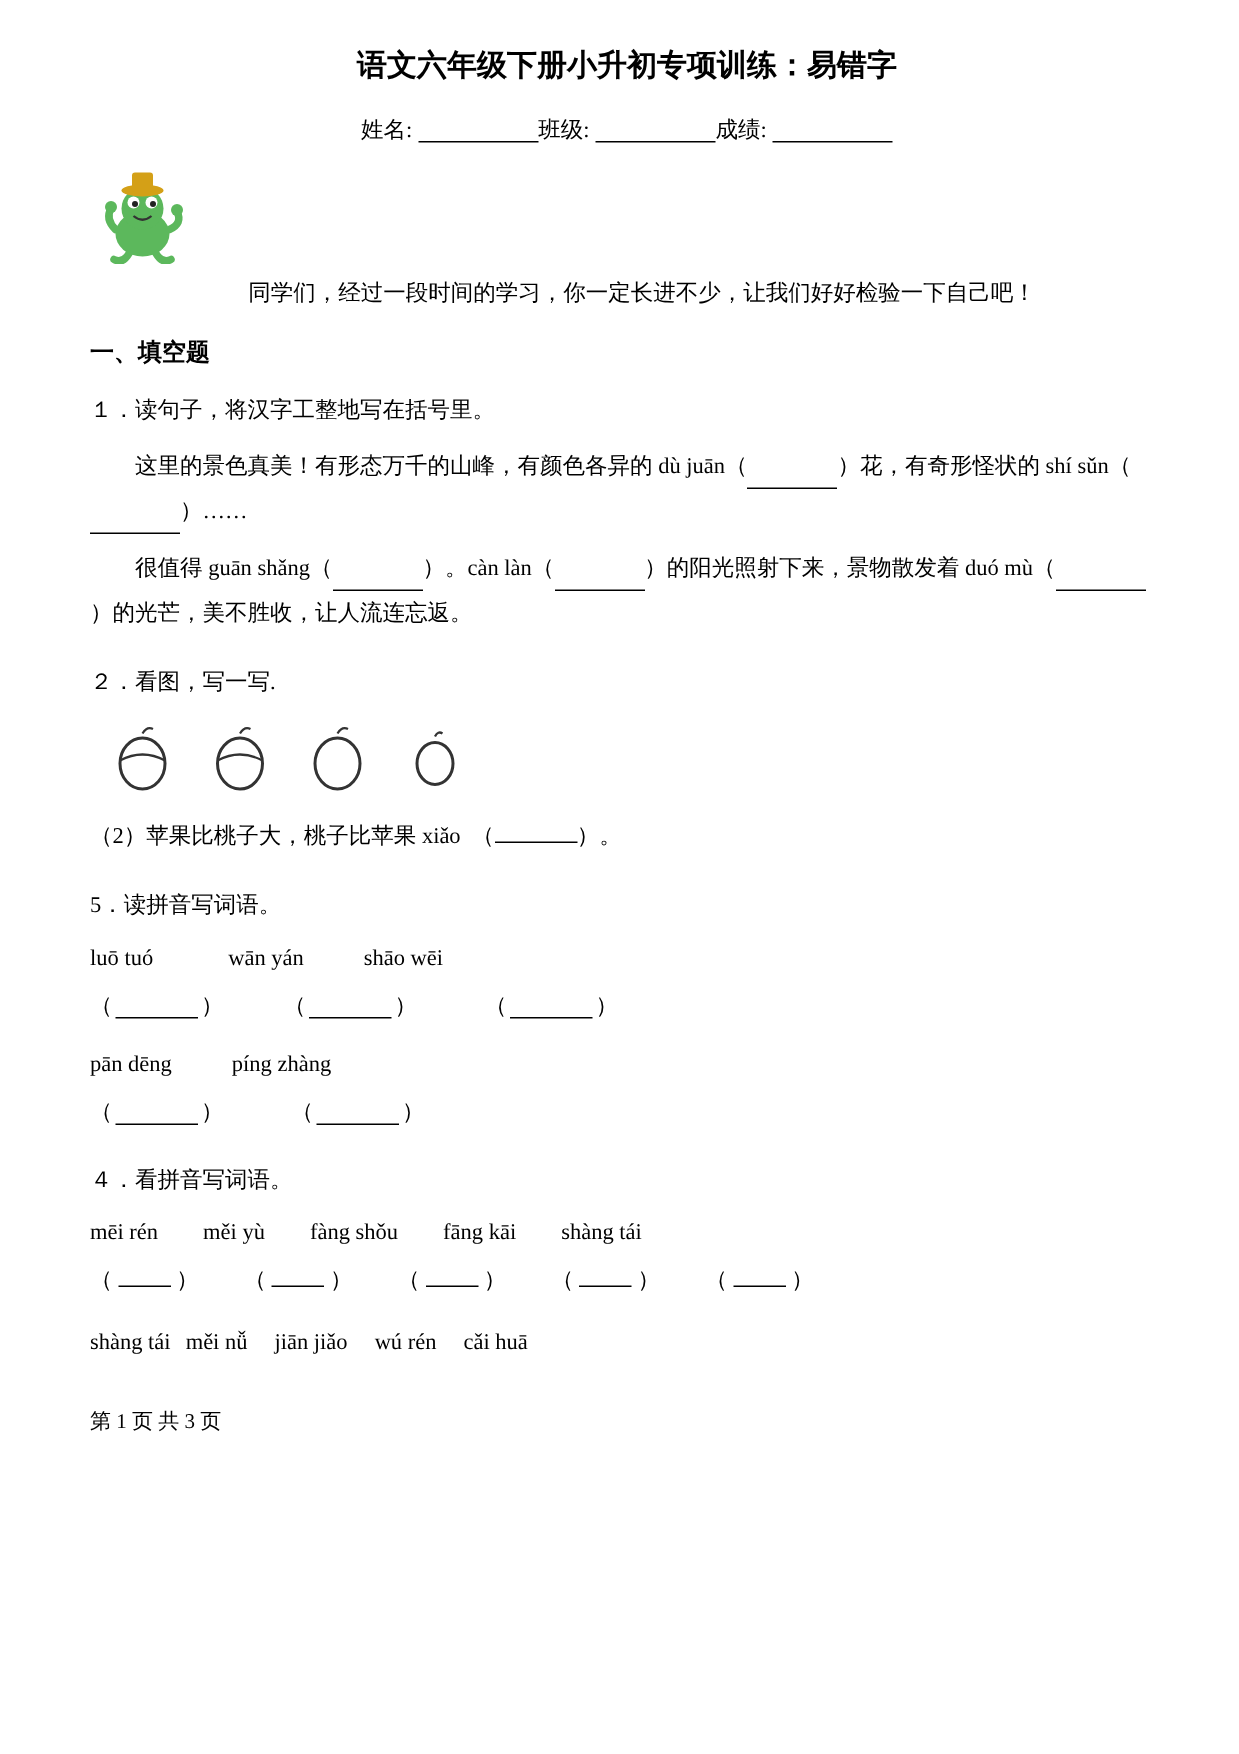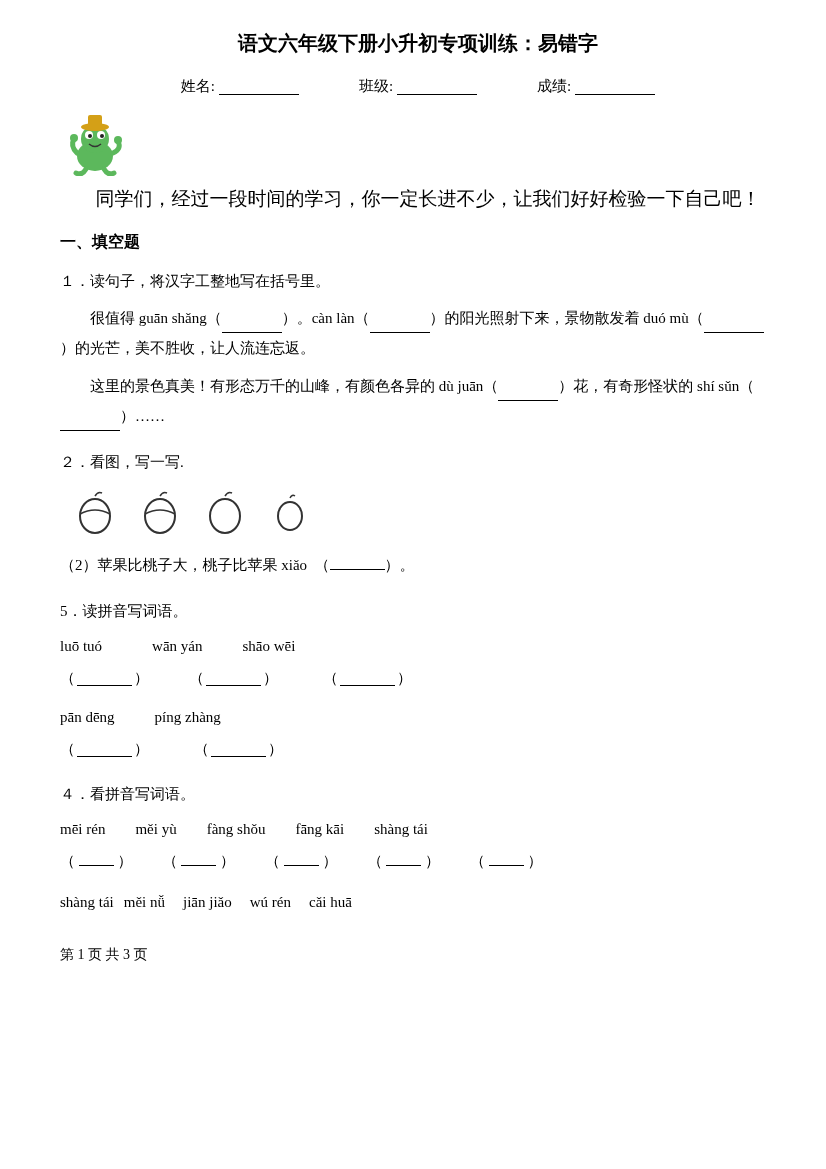--- a/index.html
+++ b/index.html
@@ -16,21 +16,20 @@
     .page-title {
       text-align: center;
       font-size: 20px;
       font-weight: bold;
       margin-bottom: 20px;
       font-family: "SimHei", "黑体", sans-serif;
     }
     .header-row {
       display: flex;
       justify-content: center;
-      gap: 60px;
       margin-bottom: 15px;
       font-size: 15px;
       align-items: center;
     }
     .header-field {
       display: flex;
       align-items: center;
       gap: 4px;
     }
     .underline {
@@ -46,21 +45,21 @@
     }
     .mascot {
       position: absolute;
       left: 0;
       top: 0;
       width: 70px;
       height: 65px;
     }
     .intro-text {
       text-align: center;
-      font-size: 19px;
+      font-size: 15px;
       margin-bottom: 20px;
       padding-left: 20px;
     }
     .section-title {
       font-size: 16px;
       font-weight: bold;
       margin-bottom: 15px;
       font-family: "SimHei", "黑体", sans-serif;
     }
     .question {
@@ -182,24 +181,24 @@
   </svg>
 </div>
 
 <div class="intro-text">同学们，经过一段时间的学习，你一定长进不少，让我们好好检验一下自己吧！</div>
 
 <div class="section-title">一、填空题</div>
 
 <div class="question">
   <div class="question-label">１．读句子，将汉字工整地写在括号里。</div>
   <div class="paragraph">
+    这里的景色真美！有形态万千的山峰，有颜色各异的 dù juān（<span class="fill-blank"></span>）花，有奇形怪状的 shí sǔn（<span class="fill-blank"></span>）……
+  </div>
+  <div class="paragraph">
     很值得 guān shǎng（<span class="fill-blank"></span>）。càn làn（<span class="fill-blank"></span>）的阳光照射下来，景物散发着 duó mù（<span class="fill-blank"></span>）的光芒，美不胜收，让人流连忘返。
-  </div>
-  <div class="paragraph">
-    这里的景色真美！有形态万千的山峰，有颜色各异的 dù juān（<span class="fill-blank"></span>）花，有奇形怪状的 shí sǔn（<span class="fill-blank"></span>）……
   </div>
 </div>
 
 <div class="question">
   <div class="question-label">２．看图，写一写.</div>
 
   <div class="fruits-row">
 
     <svg class="fruit-svg" viewBox="0 0 50 50" xmlns="http://www.w3.org/2000/svg">
       <path d="M25 10 Q28 5 32 7" stroke="#333" stroke-width="1.5" fill="none"></path>

